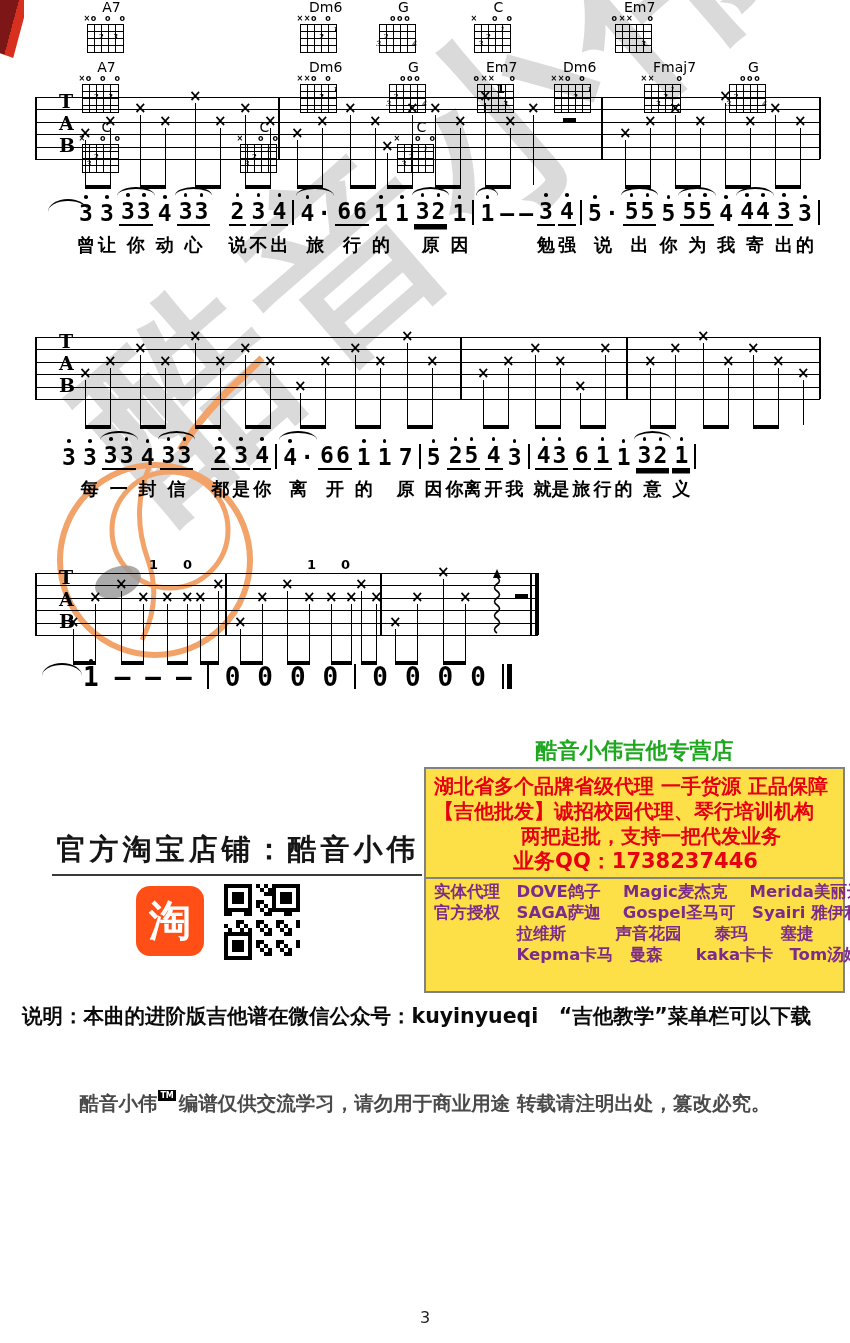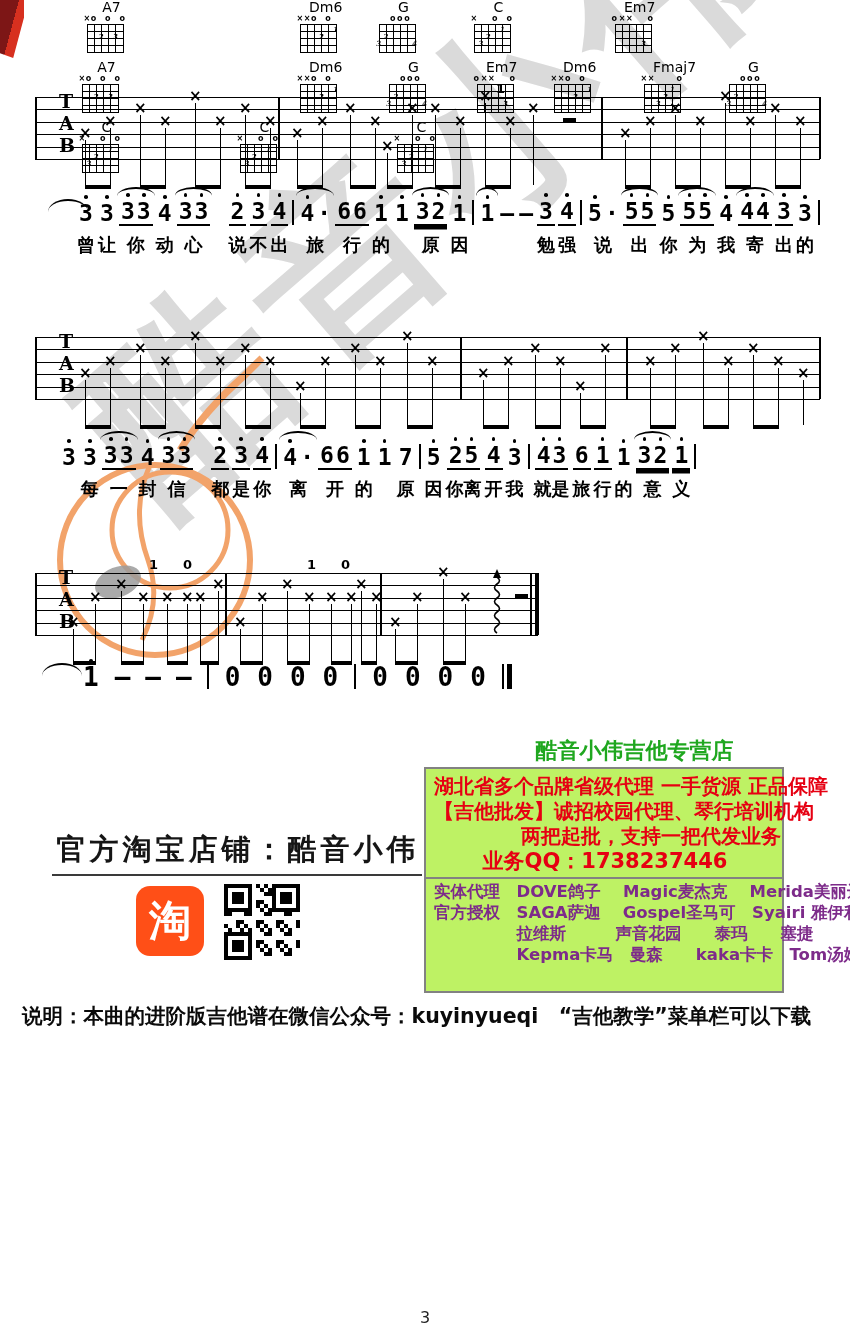--- a/index.html
+++ b/index.html
@@ -57,22 +57,22 @@
         border-top:2px solid #000;border-radius:50%/100% 100% 0 0;}
   .leadarc{flex:0 0 40px;height:13px;border-top:2.2px solid #000;
         border-radius:50%/100% 100% 0 0;margin:1px -14px 0 -8px;}
   .lyr{height:24px;line-height:24px;margin-top:7px;font-family:"DejaVu Sans",sans-serif;
        font-weight:600;font-size:18px;white-space:nowrap;}
   .msp{flex:0 0 12px;}
 
   
   .green-title{left:424px;top:736px;width:421px;text-align:center;font-size:22px;
        font-weight:700;color:#1fa71f;z-index:1;}
-  .promo-box{left:424px;top:767px;width:360px;height:226px;border:2px solid #828282;
-       background:#bef264;z-index:1;padding:5px 6px 2px 8px;}
+  .promo-box{left:424px;top:767px;width:421px;height:226px;border:2px solid #828282;
+       background:#fde047;z-index:1;padding:5px 6px 2px 8px;}
   .r-line{color:#e60012;font-weight:700;font-size:20px;line-height:25px;white-space:pre;}
   .r-line.c{ text-align:center;font-size:21px;}
   .box-div{border-top:2px solid #828282;margin:3px -6px 2px -8px;}
   .p-line{color:#7d2b8a;font-weight:700;font-size:16.5px;line-height:21px;white-space:pre;}
   .callig{left:55px;top:830px;width:366px;text-align:center;font-family:Liberation Mono, monospace;
        font-size:29px;font-weight:700;letter-spacing:4px;color:#151515;z-index:1;}
   .callig-underline{left:52px;top:874px;width:370px;height:2px;background:#3a3a3a;z-index:1;}
   .tb-logo{left:136px;top:886px;width:68px;height:70px;background:#ff4f17;border-radius:14px;
        color:#fff;font-size:42px;font-weight:700;display:flex;align-items:center;
        justify-content:center;z-index:1;}
@@ -1267,14 +1267,17 @@
       <rect x="64" y="44" width="4" height="4" fill="#000"></rect>
       <rect x="64" y="48" width="4" height="4" fill="#000"></rect>
       <rect x="64" y="64" width="4" height="4" fill="#000"></rect>
       <rect x="64" y="68" width="4" height="4" fill="#000"></rect>
       <rect x="72" y="36" width="4" height="4" fill="#000"></rect>
       <rect x="72" y="40" width="4" height="4" fill="#000"></rect>
       <rect x="72" y="56" width="4" height="4" fill="#000"></rect>
       <rect x="72" y="60" width="4" height="4" fill="#000"></rect>
     </svg>
   <div class="shuoming">说明：本曲的进阶版吉他谱在微信公众号：kuyinyueqi　“吉他教学”菜单栏可以下载</div>
+  <div class="disclaimer">
+    <span>酷音小伟</span><span class="tmbox">TM</span><span>编谱仅供交流学习，请勿用于商业用途 转载请注明出处，篡改必究。</span>
+  </div>
   <div class="pageno">3</div>
 </div>
 
 </body></html>

